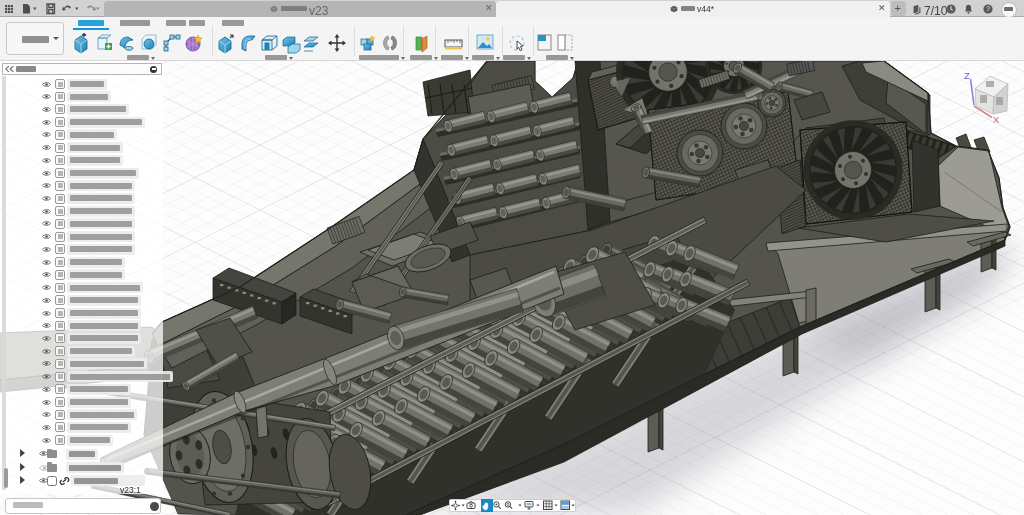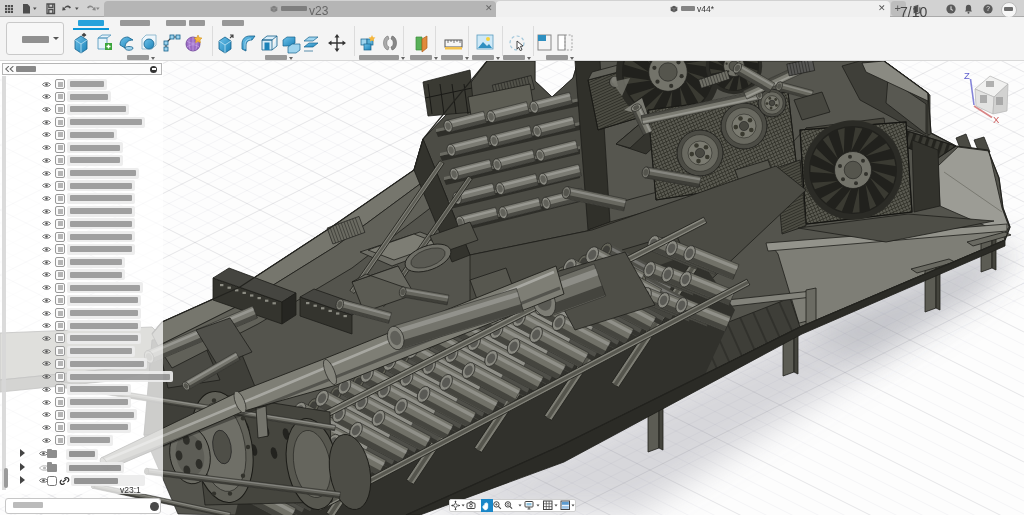--- a/index.html
+++ b/index.html
@@ -1740,21 +1740,21 @@
   </svg>
 <div class="abs" style="left:681px;top:6px;width:14px;height:5px;background:rgba(60,60,60,0.6);border-radius:1px"></div>
 <div class="abs" style="left:697px;top:4px;font-size:8.5px;color:#333">v44*</div>
 <div class="abs" style="left:878px;top:3px;font-size:9px;color:#555">✕</div>
 <div class="abs" style="left:891px;top:1px;width:15px;height:15px;background:#bdbdbd;border-radius:3px"></div>
 <div class="abs" style="left:894.5px;top:1.5px;font-size:11px;color:#555">+</div>
 <svg class="abs" style="left:912px;top:4px" width="11" height="11" viewBox="0 0 14 14">
     <path d="M2 12 L2 3 L8 1 L8 10 Z" fill="#555"></path>
     <path d="M4 13 L10 11 L10 4" fill="none" stroke="#555" stroke-width="1.4"></path>
   </svg>
-<div class="abs" style="left:900px;top:4px;font-size:14px;color:#444">7/10</div>
+<div class="abs" style="left:924px;top:4px;font-size:12px;color:#444">7/10</div>
 <svg class="abs" style="left:946px;top:3.5px" width="10" height="10" viewBox="0 0 13 13">
     <circle cx="6.5" cy="6.5" r="6" fill="#5a5a5a"></circle>
     <path d="M6.5 3 V7 l2.6 1.3" stroke="#ddd" stroke-width="1.4" fill="none"></path>
   </svg>
 <svg class="abs" style="left:964px;top:3.5px" width="9" height="10" viewBox="0 0 13 13">
     <path d="M6.5 0.5 c2.5 0 3.8 1.8 3.8 4 v3.5 l1.2 2 h-10 l1.2 -2 v-3.5 c0 -2.2 1.3 -4 3.8 -4 z" fill="#555"></path>
     <circle cx="6.5" cy="12" r="1.4" fill="#555"></circle>
   </svg>
 <svg class="abs" style="left:983px;top:3.5px" width="10" height="10" viewBox="0 0 13 13">
     <circle cx="6.5" cy="6.5" r="6" fill="#5a5a5a"></circle>

